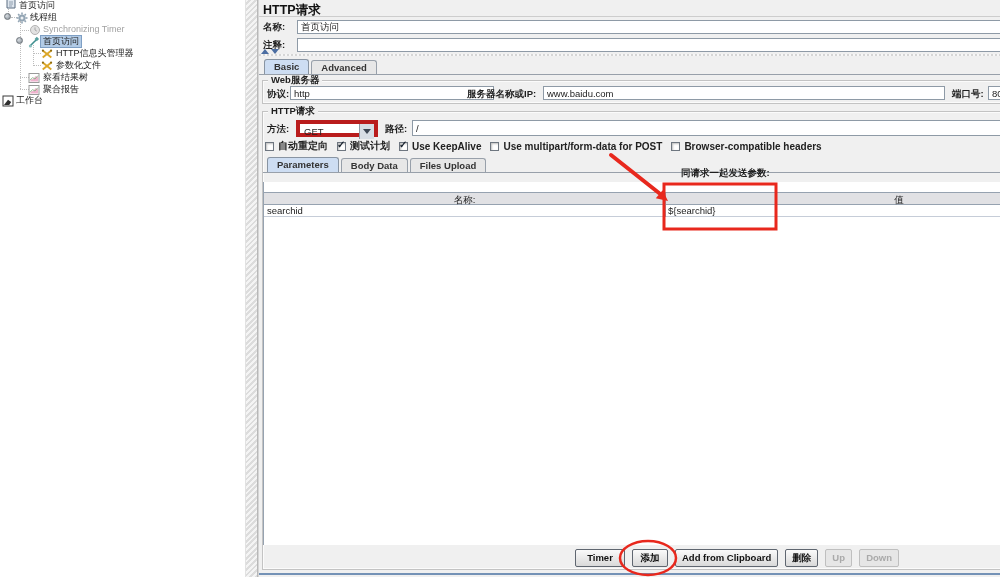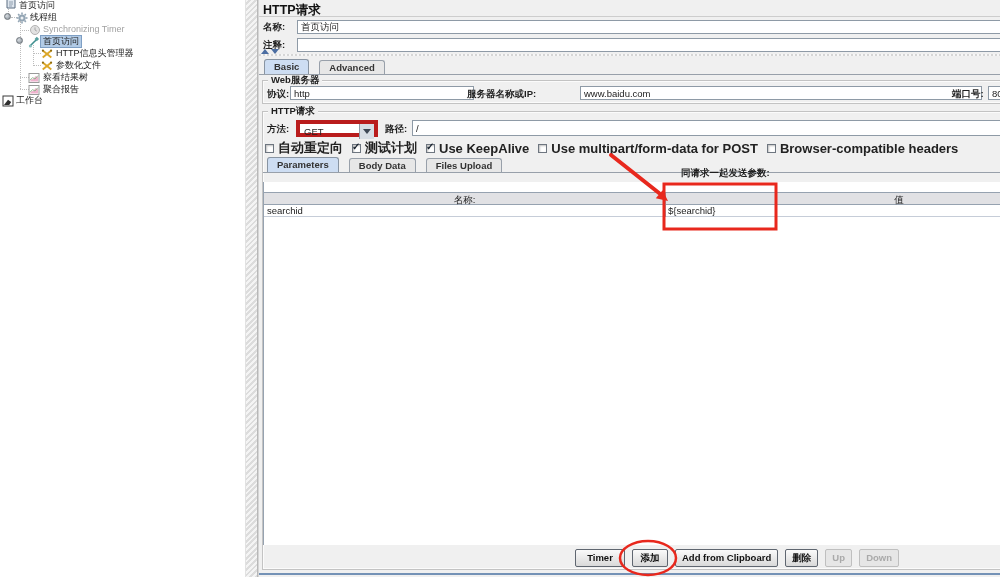--- a/index.html
+++ b/index.html
@@ -29,39 +29,39 @@
   .page-title{position:absolute;left:4px;top:2px;font-size:12.5px;font-weight:bold;color:#111;}
   .title-sep{position:absolute;left:0;top:16px;width:742px;height:1px;background:#cdcdcd;}
   .inp{position:absolute;height:14px;border:1px solid #8e9aa6;background:#fff;color:#222;
        font-family:"Liberation Sans",sans-serif;font-size:9.5px;padding:0 3px;box-sizing:border-box;outline:none;}
 
   .split-dots{position:absolute;left:0;top:54px;width:742px;height:2px;
               background:repeating-linear-gradient(90deg,#d6d6d6 0 2px,#f6f6f6 2px 4px);}
   .tri-up{position:absolute;width:0;height:0;border-left:4px solid transparent;border-right:4px solid transparent;border-bottom:5px solid #4c6ea2;}
   .tri-down{position:absolute;width:0;height:0;border-left:4px solid transparent;border-right:4px solid transparent;border-top:5px solid #4c6ea2;}
 
-  .tabrow{position:absolute;display:flex;align-items:flex-end;gap:10px;}
+  .tabrow{position:absolute;display:flex;align-items:flex-end;gap:2px;}
   .tab{height:14px;box-sizing:border-box;border:1px solid #98a0aa;border-bottom:none;border-radius:3px 3px 0 0;
        background:#e7e7e7;color:#333;font-size:9.5px;font-weight:bold;line-height:13px;padding:0 9px;white-space:nowrap;}
   .tab.selected{background:#cdddf2;height:15px;border-color:#8894a2;}
   .tabline{position:absolute;height:1px;background:#98a0aa;}
 
   .groupbox{position:absolute;border:1px solid #c3c3c3;box-shadow:inset 0 0 0 1px #fbfbfb;box-sizing:border-box;}
   .grouplabel{position:absolute;font-size:9.5px;font-weight:bold;color:#1f1f1f;background:#f0f0f0;padding:0 3px;line-height:10px;white-space:nowrap;}
 
   .combo{position:absolute;left:37px;top:120px;width:82px;height:17px;border:4px solid #b91c1c;background:#fff;box-sizing:border-box;}
   .combo-value{position:absolute;left:4px;top:2px;font-size:9.5px;color:#222;}
   .combo-btn{position:absolute;right:0;top:0;width:14px;height:15px;background:#d7dde4;border-left:1px solid #8e9aa6;}
   .combo-arrow{position:absolute;left:3px;top:5px;width:0;height:0;border-left:4px solid transparent;border-right:4px solid transparent;border-top:5px solid #3d4754;}
 
   .cbrow{position:absolute;left:6px;top:139px;display:flex;align-items:center;gap:9px;}
   .cbgroup{display:flex;align-items:center;gap:4px;}
   .cb{position:relative;width:9px;height:9px;background:#fff;border:1px solid #6e7680;box-shadow:inset 1px 1px 2px rgba(0,0,0,.25);box-sizing:border-box;flex:none;}
   .cb.checked::after{content:"✓";position:absolute;left:-1px;top:-4px;font-size:10px;font-weight:bold;color:#16202c;}
-  .cblbl{font-size:13px;font-weight:bold;color:#222;white-space:nowrap;}
+  .cblbl{font-size:10px;font-weight:bold;color:#222;white-space:nowrap;}
 
   .params-title{position:absolute;left:422px;top:167px;font-size:9.5px;font-weight:bold;color:#1f1f1f;white-space:nowrap;}
 
   .tablewrap{position:absolute;left:4px;top:182px;width:742px;height:363px;background:#fff;border-left:1px solid #96a2b0;}
   .thead{position:absolute;left:0;top:10px;width:880px;height:13px;background:#e1e1e4;
          border-top:1px solid #96a2b0;border-bottom:1px solid #96a2b0;box-sizing:border-box;}
   .th{position:absolute;top:1px;font-size:9.5px;color:#222;text-align:center;line-height:11px;}
   .trow{position:absolute;left:0;top:23px;width:880px;height:12px;background:#fff;border-bottom:1px solid #c6cdd8;box-sizing:border-box;}
   .td{position:absolute;top:1px;font-size:9.5px;color:#222;line-height:10px;white-space:nowrap;}
   .colsep{position:absolute;left:401px;top:10px;width:1px;height:25px;background:#96a2b0;}
@@ -215,24 +215,24 @@
     <div class="tabrow" style="left:5px;top:59px">
       <div class="tab selected">Basic</div>
       <div class="tab">Advanced</div>
     </div>
     <div class="tabline" style="left:0;top:74px;width:742px"></div>
 
     <div class="groupbox" style="left:3px;top:80px;width:745px;height:24px"></div>
     <span class="grouplabel" style="left:9px;top:75px">Web服务器</span>
 
     <span class="lbl" style="left:8px;top:88px">协议:</span>
-    <input class="inp" style="left: 31px; top: 86px; width: 184px;" readonly="" value="http">
+    <input class="inp" style="left: 31px; top: 86px; width: 204px;" readonly="" value="http">
 
     <span class="lbl" style="left:208px;top:88px">服务器名称或IP:</span>
-    <input class="inp" style="left: 284px; top: 86px; width: 402px; margin-left: 37px;" readonly="" value="www.baidu.com">
+    <input class="inp" style="left: 284px; top: 86px; width: 402px;" readonly="" value="www.baidu.com">
 
     <span class="lbl" style="left:693px;top:88px">端口号:</span>
     <input class="inp" style="left: 729px; top: 86px; width: 40px;" readonly="" value="80">
 
     <div class="groupbox" style="left:3px;top:111px;width:745px;height:459px"></div>
     <span class="grouplabel" style="left:9px;top:106px">HTTP请求</span>
 
     <span class="lbl" style="left:8px;top:123px">方法:</span>
     <div class="combo">
       <span class="combo-value">GET</span>

